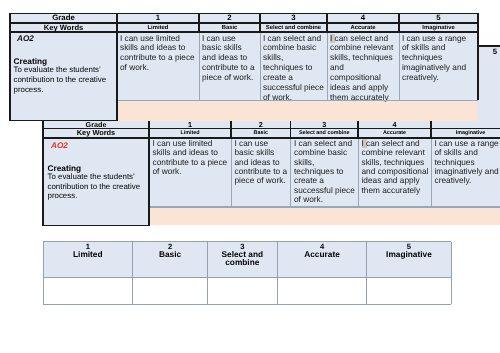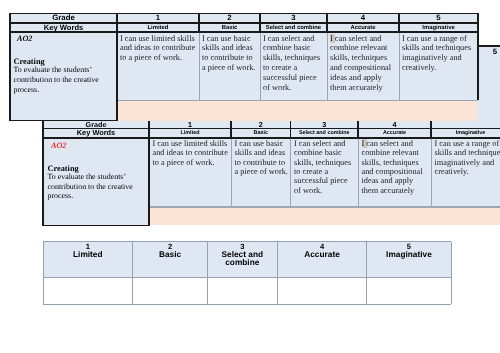--- a/index.html
+++ b/index.html
@@ -6,22 +6,22 @@
   body{width:500px;height:353px;background:#ffffff;overflow:hidden;position:relative;
        font-family:"Liberation Sans",sans-serif;
        -webkit-font-smoothing:antialiased;-moz-osx-font-smoothing:grayscale;
        text-rendering:geometricPrecision;}
   body{will-change:opacity;opacity:0.999;}
   .band{position:absolute;background:#fbe3d5;}
   .rule{position:absolute;}
   .fill{position:absolute;background:#dfe7f2;}
   .hdrnum{position:absolute;font-weight:bold;text-align:center;color:#000;}
   .hdrname{position:absolute;font-weight:bold;text-align:center;color:#000;}
-  .desc{position:absolute;font-family:Liberation Serif, serif;color:#1b1b1b;}
-  .kwbox{position:absolute;font-family:Liberation Serif, serif;}
+  .desc{position:absolute;font-family:Liberation Sans, sans-serif;color:#1b1b1b;}
+  .kwbox{position:absolute;}
   .ao{font-weight:bold;font-style:italic;}
   .ttl{font-weight:bold;}
   .b4h{position:absolute;box-sizing:border-box;background:#dfe7f2;text-align:center;
        font-weight:bold;color:#000;}
   .b4e{position:absolute;box-sizing:border-box;background:#ffffff;}
 </style>
 </head>
 <body>
 
 <div class="band" style="left:117px;top:101.2px;width:383px;height:123.4px;"></div>

